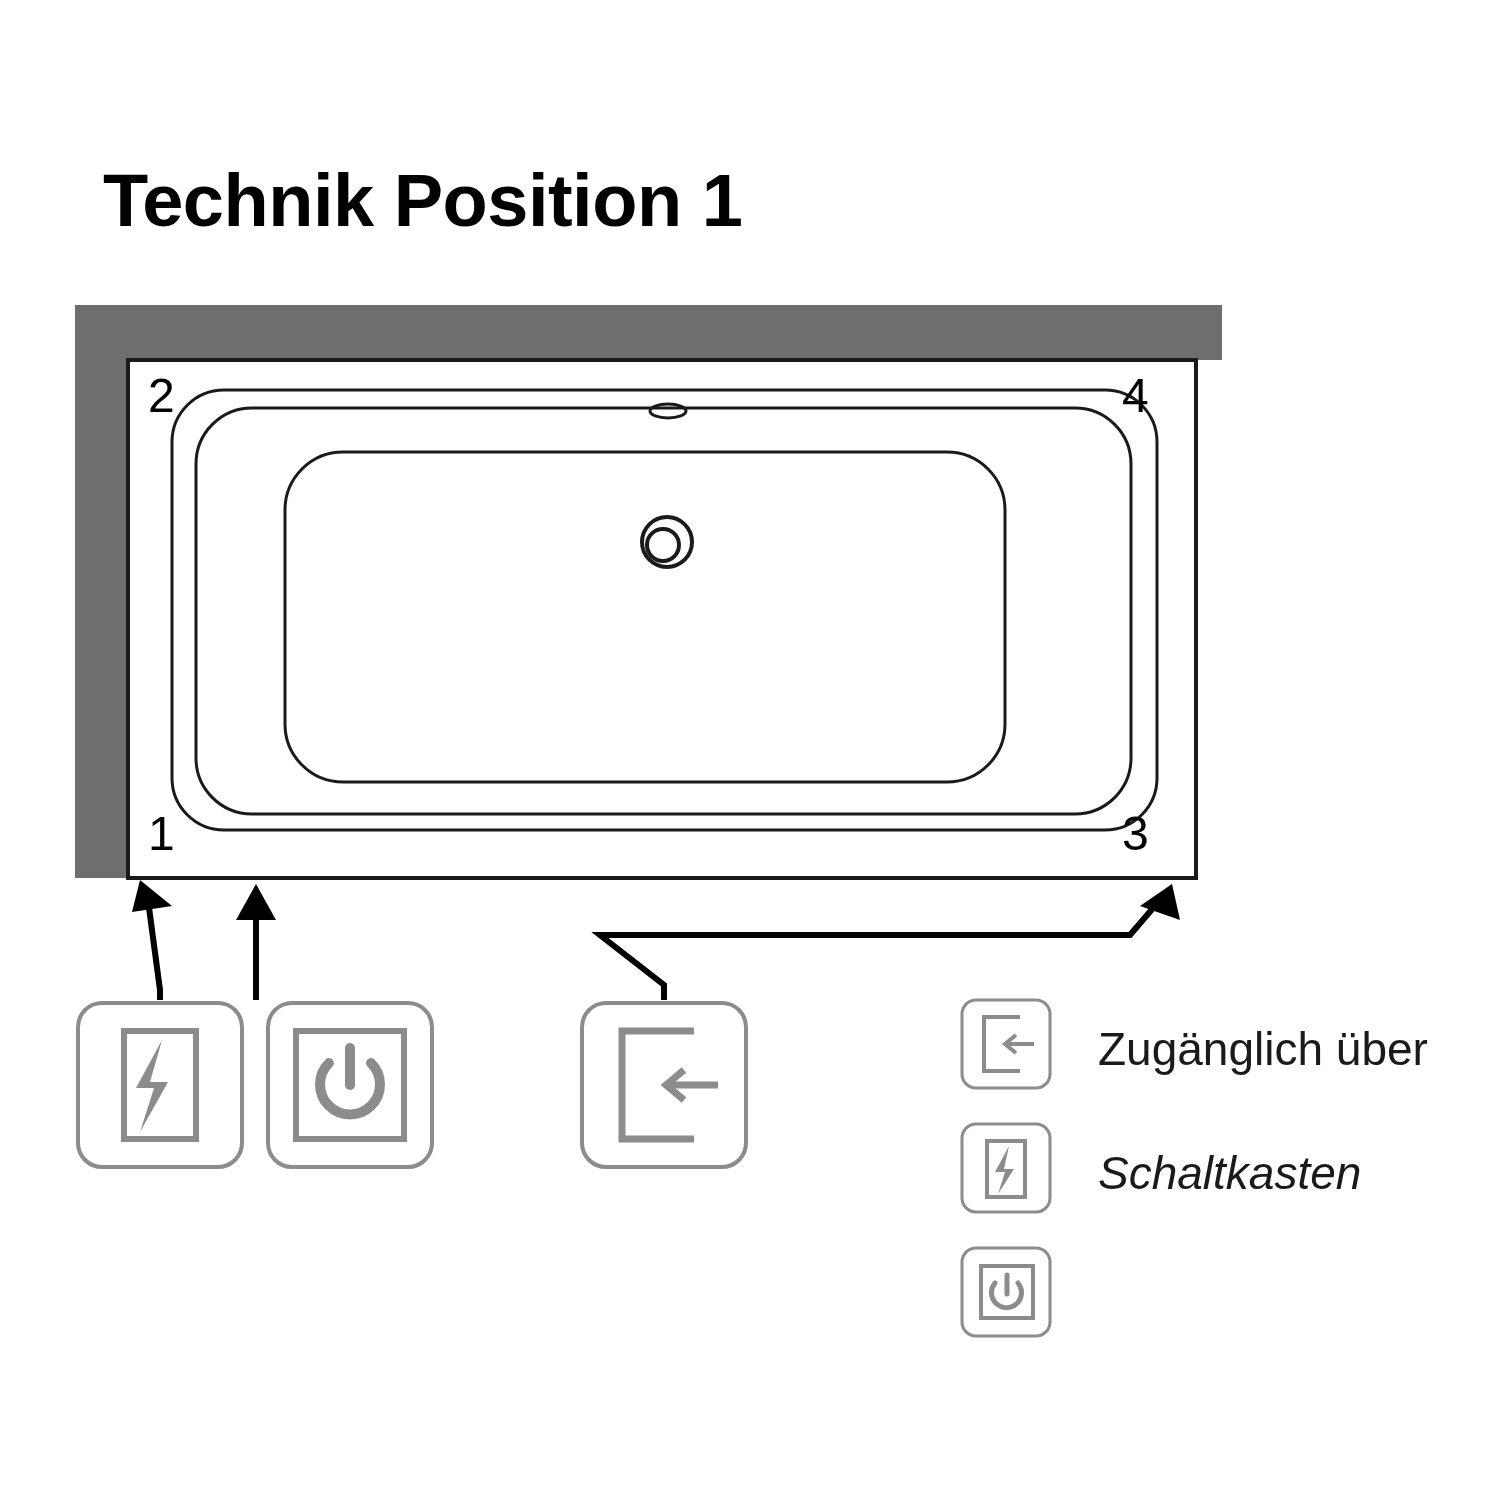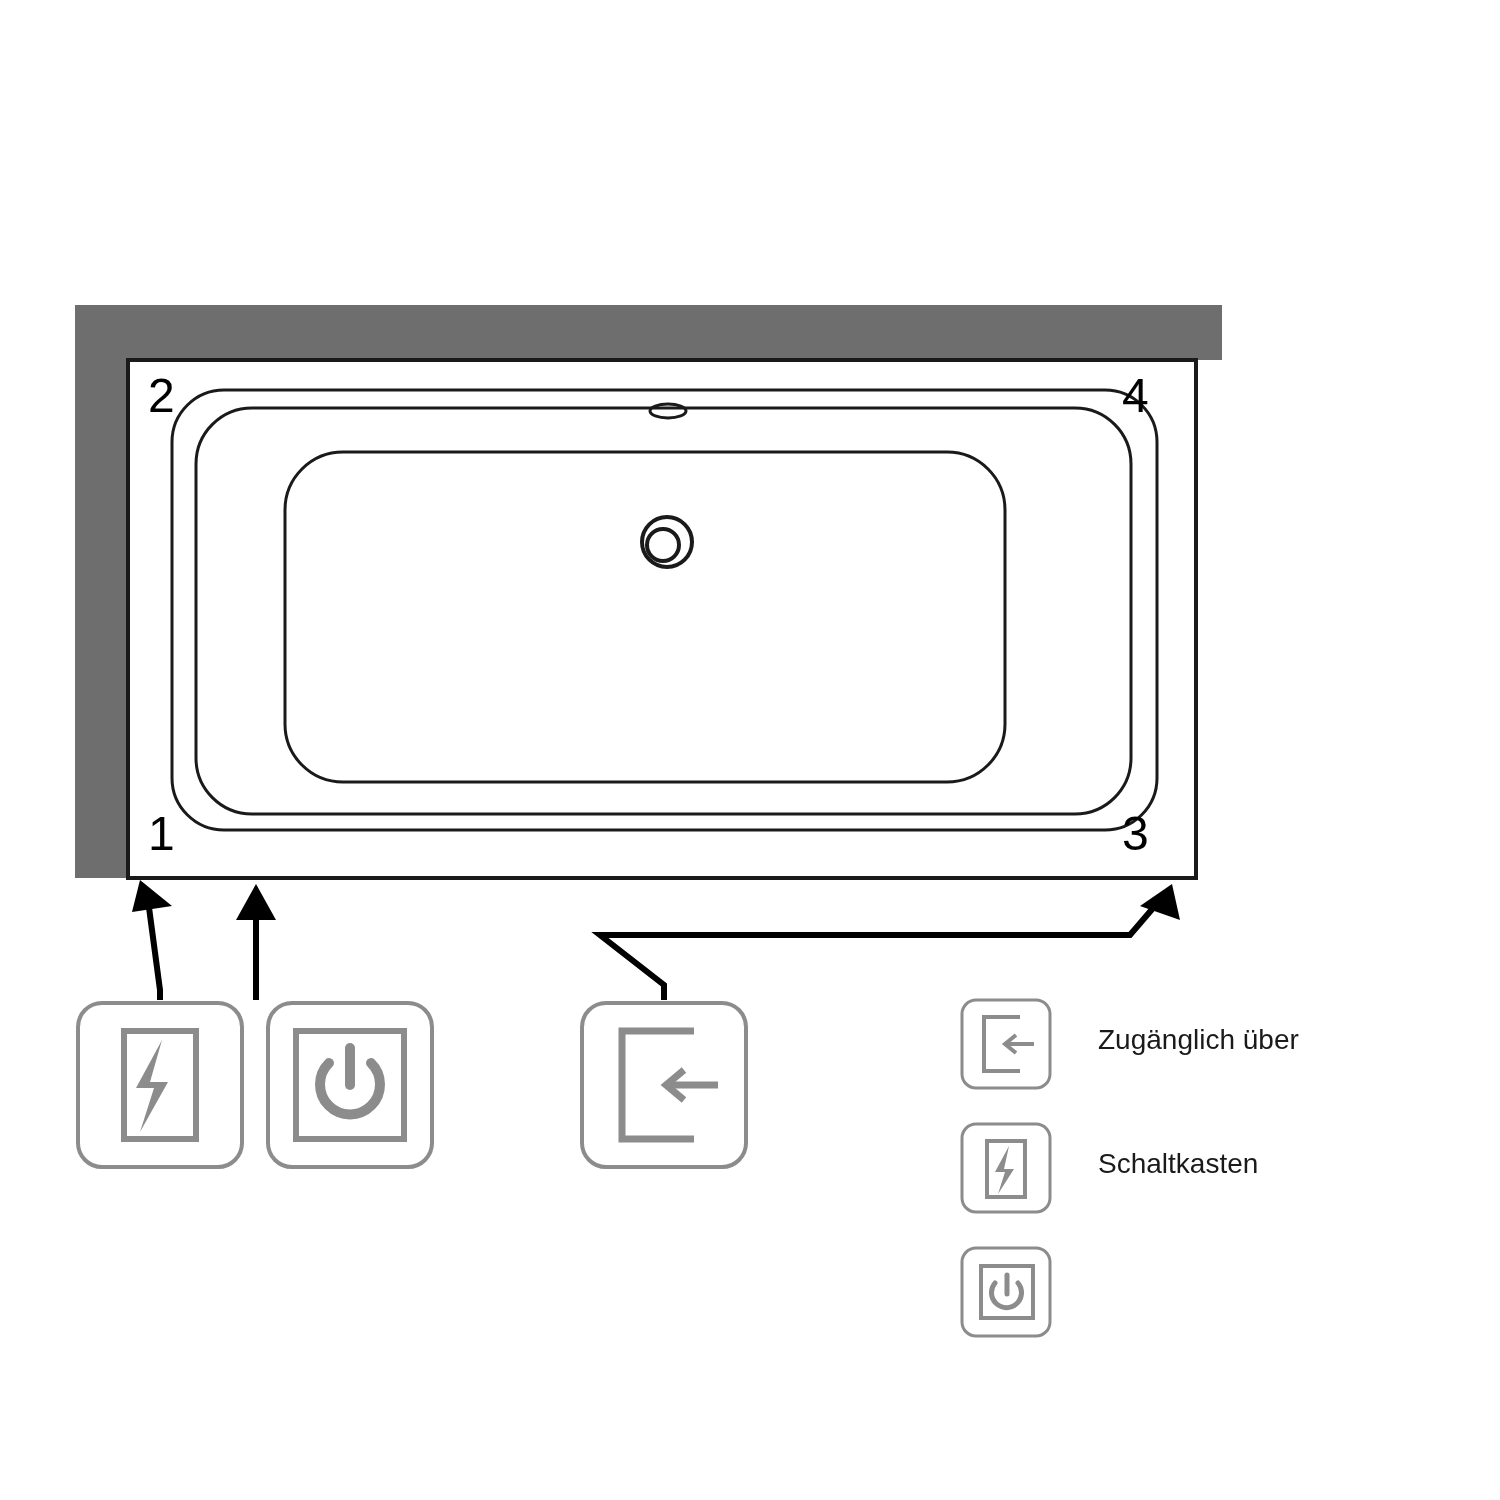--- a/index.html
+++ b/index.html
@@ -39,31 +39,32 @@
   }
   .corner-num {
     position: absolute;
     font-size: 48px;
     color: #000000;
     font-family: "Liberation Sans", sans-serif;
     line-height: 1;
   }
   .legend-label {
     position: absolute;
-    font-size: 28px;
+    font-size: 46px;
     color: #1a1a1a;
     white-space: nowrap;
     line-height: 1;
   }
 </style>
 </head>
 <body>
 
 <div id="stage">
 
+  <div class="title">Technik Position 1</div>
 
   <svg class="diagram" viewBox="0 0 1500 1500">
 
     <g>
       <path d="M 75 305 L 1222 305 L 1222 360 L 128 360 L 128 878 L 75 878 Z" fill="#6e6e6e"></path>
     </g>
 
     <g fill="none" stroke="#1a1a1a" stroke-width="4">
       <rect x="128" y="360" width="1068" height="518"></rect>
 
@@ -138,15 +139,15 @@
     </g>
 
   </svg>
 
   <div class="corner-num" style="left:148px; top:372px;">2</div>
   <div class="corner-num" style="left:1122px; top:372px;">4</div>
   <div class="corner-num" style="left:148px; top:810px;">1</div>
   <div class="corner-num" style="left:1122px; top:810px;">3</div>
 
   <div class="legend-label" style="left:1098px; top:1026px;">Zugänglich über</div>
-  <div class="legend-label" style="left:1098px; top:1150px;">Schaltkasten</div>
+  <div class="legend-label" style="left:1098px; top:1150px;font-style:italic;">Schaltkasten</div>
 
 </div>
 
 </body></html>

